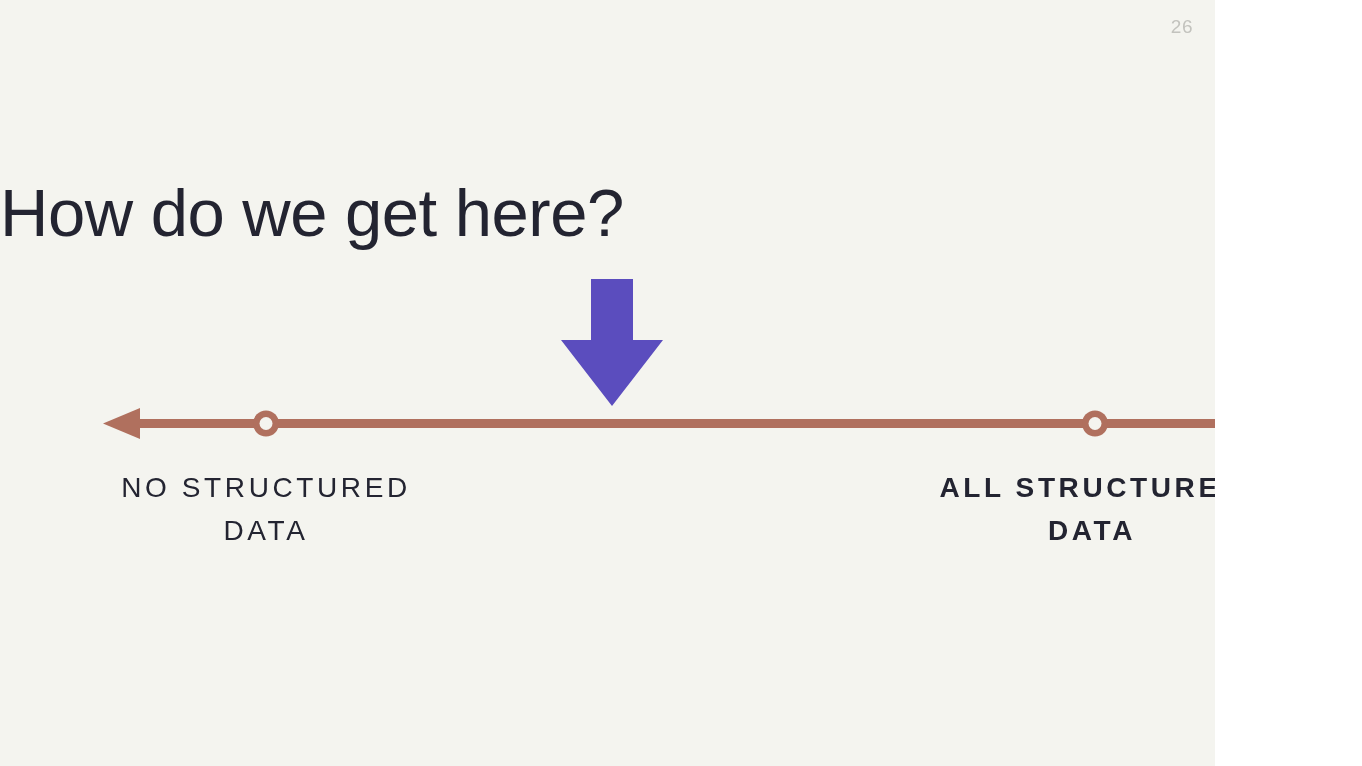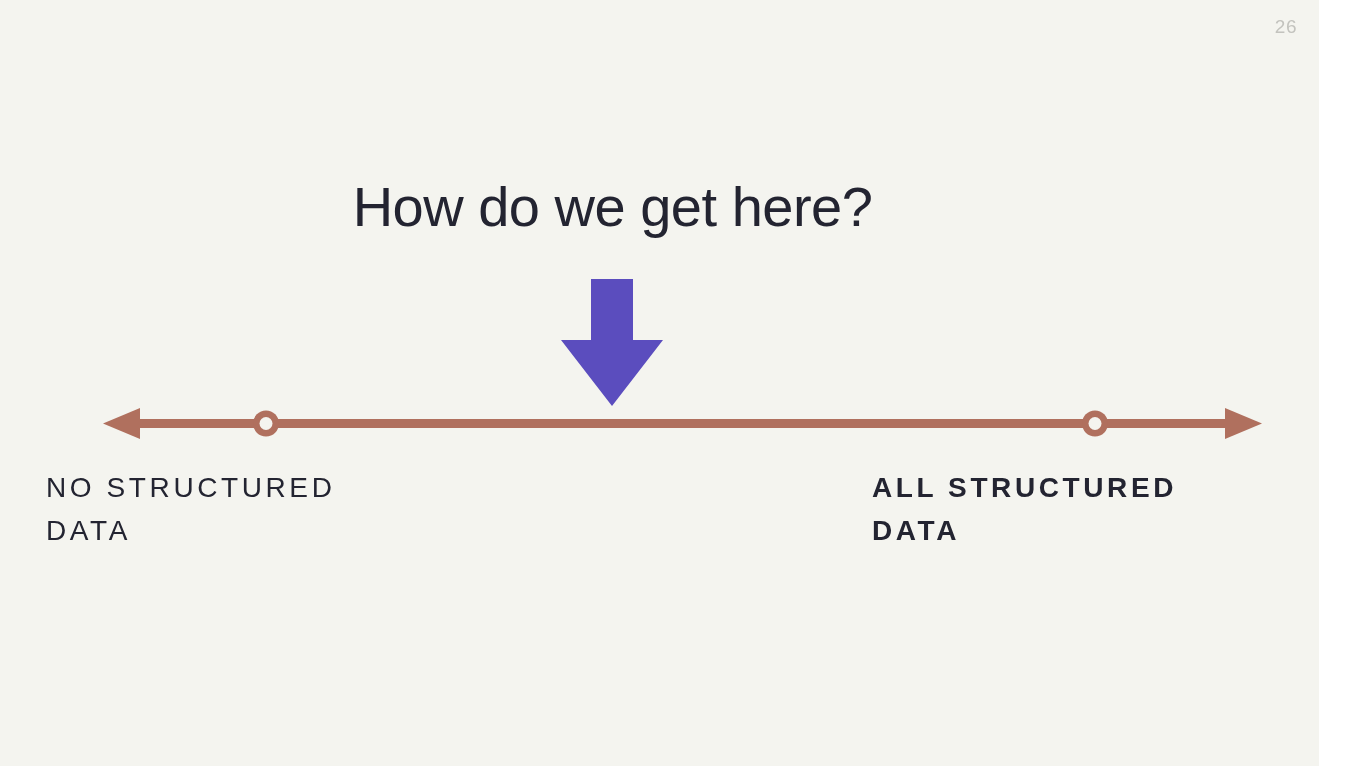--- a/index.html
+++ b/index.html
@@ -3,21 +3,21 @@
 <meta charset="utf-8">
 <title>Slide</title>
 <style>
   html, body {
     margin: 0;
     padding: 0;
     background: #ffffff;
   }
   #slide {
     position: relative;
-    width: 1319px;
+    width: 1215px;
     height: 766px;
     background: #F4F4EF;
     overflow: hidden;
     font-family: "Liberation Sans", "DejaVu Sans", sans-serif;
     -webkit-font-smoothing: antialiased;
   }
 
   
   #page-number {
     position: absolute;
@@ -30,22 +30,22 @@
     line-height: 1;
     user-select: none;
   }
 
   
   #slide-title {
     position: absolute;
     left: 0;
     top: 178px;
     width: 1225px;
-    text-align: center;
-    font-size: 56px;
+    text-align: left;
+    font-size: 67px;
     font-weight: 300;
     letter-spacing: -0.5px;
     color: #232431;
     line-height: 1.05;
     white-space: nowrap;
   }
 
   
   #down-arrow {
     position: absolute;
@@ -61,21 +61,21 @@
     left: 95px;
     top: 403px;
     width: 1175px;
     height: 42px;
   }
 
   
   .axis-label {
     position: absolute;
     top: 467px;
-    text-align: left;
+    text-align: center;
     font-size: 28px;
     font-weight: 400;
     letter-spacing: 3.6px;
     color: #232431;
     line-height: 1.52;
     text-transform: uppercase;
     white-space: pre-line;
   }
   #label-left {
     left: 46px;

